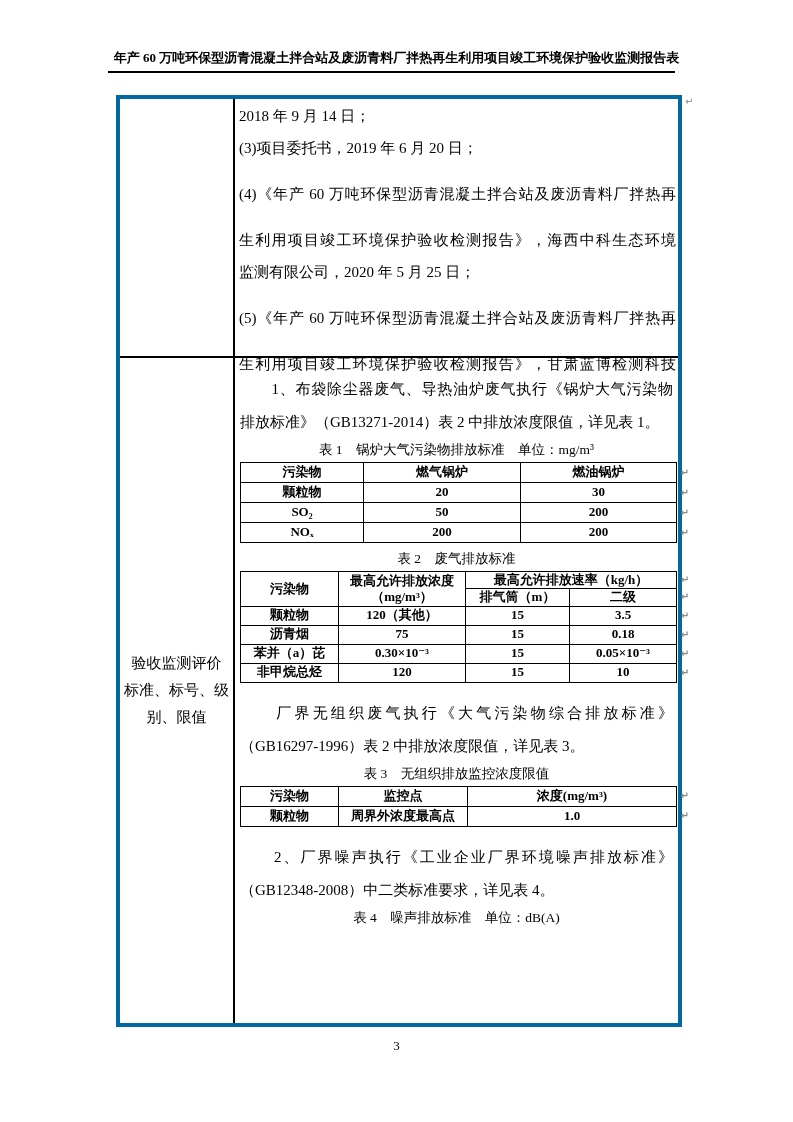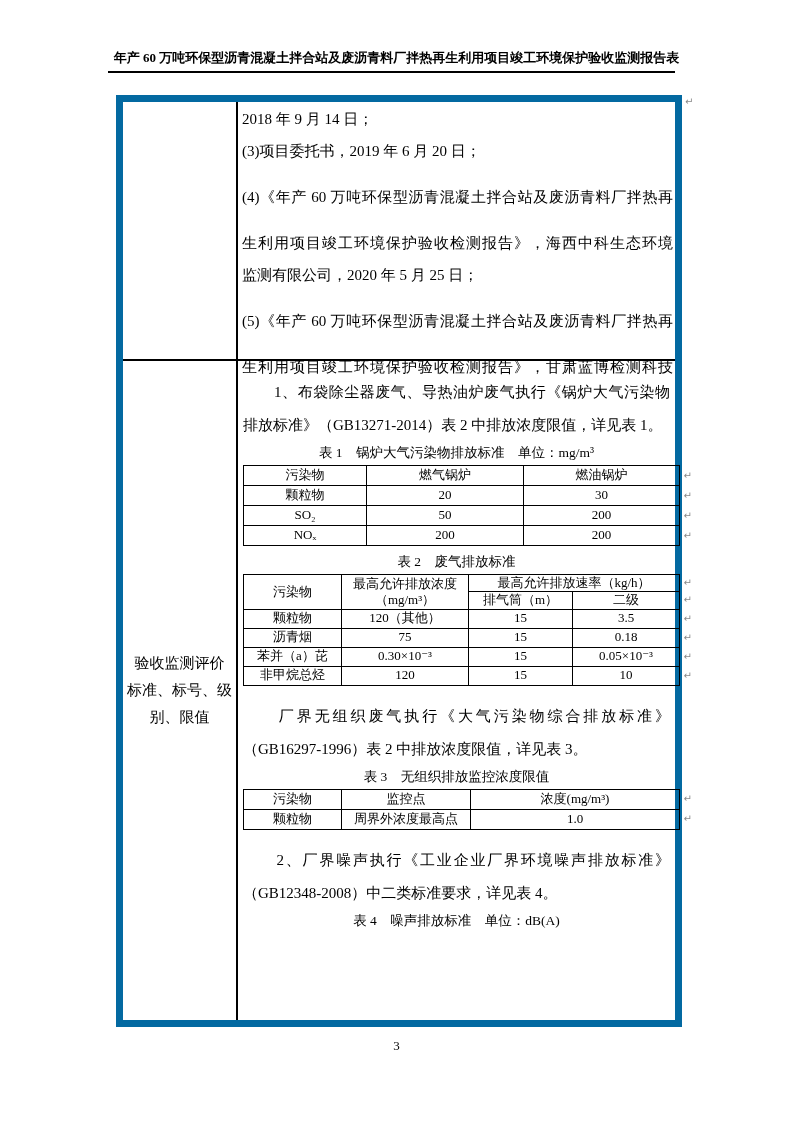--- a/index.html
+++ b/index.html
@@ -12,21 +12,21 @@
     position:absolute; top:49px; left:59px; width:675px;
     text-align:center; font-size:13px; font-weight:bold; white-space:nowrap;
   }
   .title-rule { position:absolute; left:108px; top:71px; width:567px; height:2px; background:#000; }
 
   .pm { font-family:"DejaVu Sans",sans-serif; font-size:10px; color:#8a8a8a; }
   .pm-top { position:absolute; left:685px; top:96px; }
 
   .outer {
     position:absolute; left:116px; top:95px; width:566px; height:932px;
-    border:7px solid #0369a1; box-sizing:border-box;
+    border:4px solid #0369a1; box-sizing:border-box;
     display:flex; flex-direction:column;
   }
   .orow { display:flex; box-sizing:border-box; min-height:0; }
   .orow.r1 { height:259px; border-bottom:2px solid #000; }
   .orow.r2 { flex:1; }
   .lcell {
     width:115px; flex:none; border-right:2px solid #000; box-sizing:border-box;
     display:flex; align-items:center; justify-content:center;
     text-align:center; font-size:15px; line-height:27px; white-space:pre-line;
   }
@@ -40,21 +40,21 @@
   .para { line-height:33px; margin:0; }
 
   .tbl-title { font-weight:normal; text-align:center; font-size:13.5px; line-height:20px; margin:1px 0 2px 0; }
 
   table.nt {
     border-collapse:collapse; margin:0 auto; font-size:13px; text-align:center;
     table-layout:fixed; border:1px solid #000;
   }
   .nt td {
     border:1px solid #000; padding:0 2px; position:relative;
-    height:20px; line-height:1.25; box-sizing:border-box; overflow:visible;
+    height:20px; line-height:1.25; box-sizing:border-box; overflow:visible;font-weight:bold;
   }
   .nt .cellpm { position:absolute; right:-13px; top:50%; transform:translateY(-50%); }
   table.t1 { width:436px; margin-top:2px; margin-bottom:6px; }
   table.t2 { width:436px; margin-bottom:8px; }
   .t2 td.hdr { height:16px; }
   .t2 td.data { height:19px; }
   .t2 .pre { white-space:pre-line; line-height:16px; }
   table.t3 { width:436px; margin-bottom:6px; }
   table.t4 { width:434px; }
 

